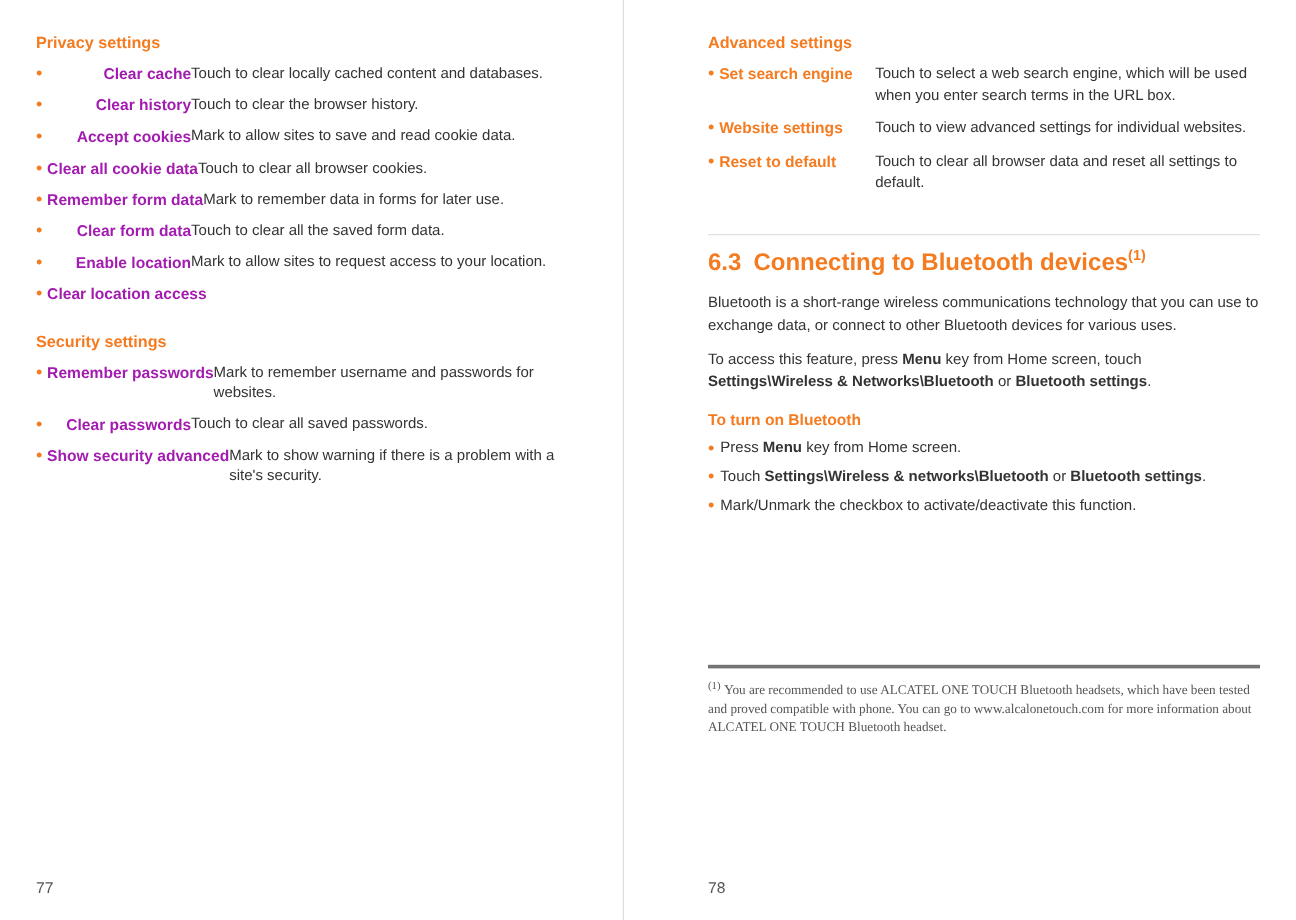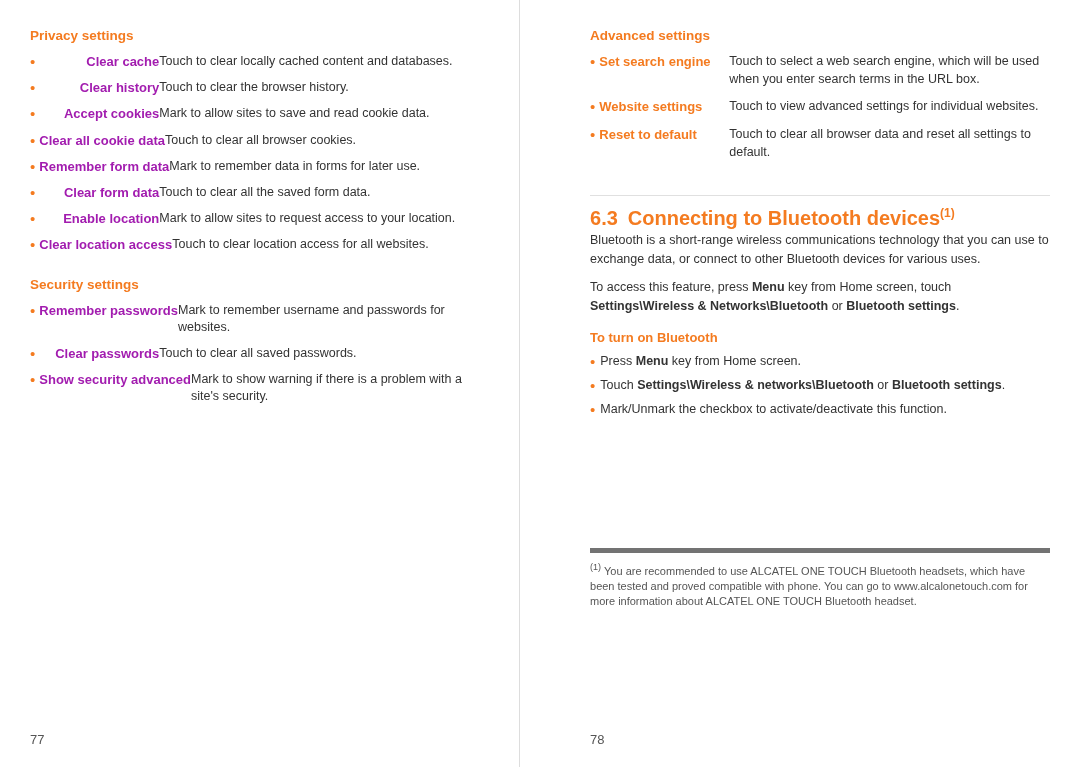--- a/index.html
+++ b/index.html
@@ -72,21 +72,21 @@
       text-align: left;
       color: #555;
       font-size: 13px;
       margin-top: auto;
       padding-top: 10px;
     }
     
     .chapter-heading {
       display: flex;
       align-items: baseline;
-      margin-bottom: 1px;
+      margin-bottom: 12px;
     }
     .chapter-number {
       color: #f47b20;
       font-size: 20px;
       font-weight: bold;
       margin-right: 10px;
     }
     .chapter-title {
       color: #f47b20;
       font-size: 20px;
@@ -122,22 +122,23 @@
       margin-bottom: 6px;
       font-size: 12.5px;
       line-height: 1.4;
     }
     .bullet-list li .bullet {
       color: #f47b20;
       margin-right: 5px;
     }
     .footnote-section {
       margin-top: auto;
-      border-top: 5px solid #737373;
+      border-top: 3px solid #737373;
       padding-top: 8px;
+      font-family: Liberation Serif, serif;
     }
     .footnote {
       font-size: 11px;
       color: #555;
       line-height: 1.4;
     }
     .footnote-num {
       vertical-align: super;
       font-size: 9px;
       margin-right: 3px;
@@ -218,21 +219,20 @@
     <span class="setting-desc">Touch to clear all the saved form data.</span>
         </li>
         <li>
           <span class="bullet">•</span>
     <span class="setting-term">Enable location</span>
     <span class="setting-desc">Mark to allow sites to request access to your location.</span>
         </li>
         <li>
           <span class="bullet">•</span>
     <span class="setting-term">Clear location access</span>
-    <span class="setting-desc">Touch to clear location access for all websites.</span>
         </li>
       </ul>
 
     <div class="section-heading">Security settings</div>
 
     <ul class="settings-list" id="security-list">
     <li>
           <span class="bullet">•</span>
     <span class="setting-term">Remember passwords</span>
     <span class="setting-desc">Mark to remember username and passwords for websites.</span>

